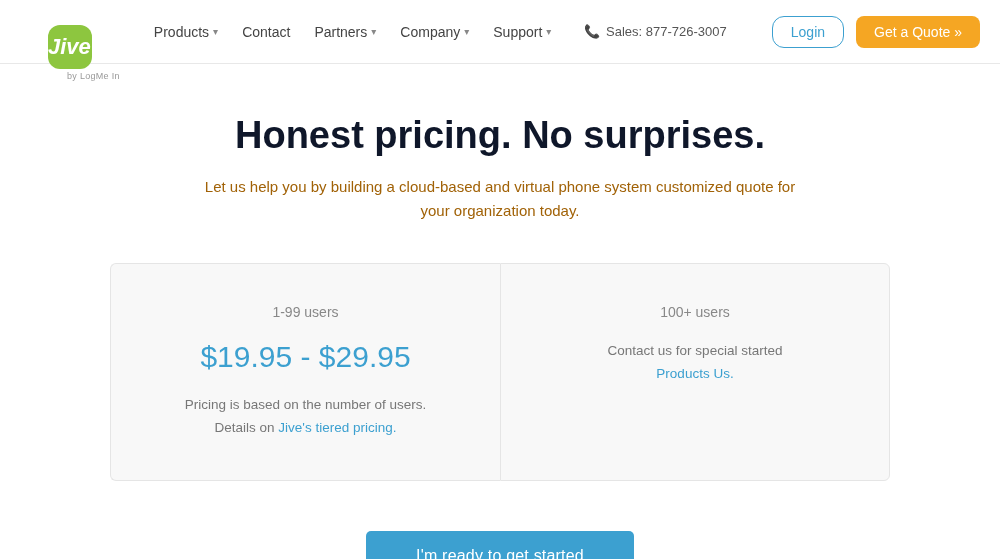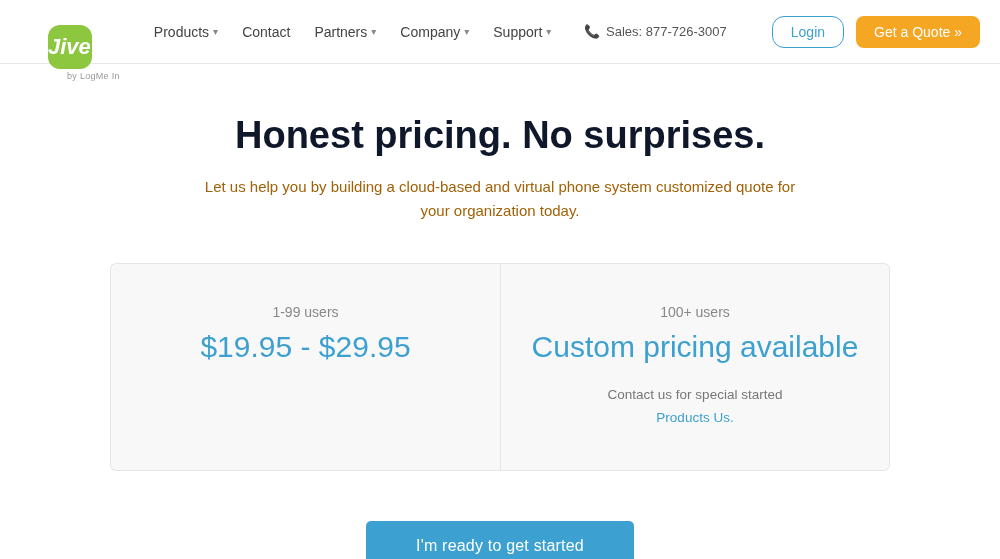--- a/index.html
+++ b/index.html
@@ -137,21 +137,21 @@
     .pricing-card:first-child {
       border-radius: 6px 0 0 6px;
       border-right: none;
     }
     .pricing-card:last-child {
       border-radius: 0 6px 6px 0;
     }
     .user-range {
       font-size: 14px;
       color: #888;
-      margin-bottom: 10px;
+      margin-bottom: 20px;
     }
     .price-display {
       font-size: 30px;
       font-weight: 400;
       color: #3ca0d0;
       margin-bottom: 20px;
       text-align: center;
     }
     .price-desc {
       font-size: 13.5px;
@@ -224,25 +224,28 @@
 
 <main class="main-content">
   <h1 class="hero-title">Honest pricing. No surprises.</h1>
   <p class="hero-subtitle">Let us help you by building a cloud-based and virtual phone system customized quote for your organization today.</p>
 
   <div class="pricing-cards">
 
     <div class="pricing-card">
       <div class="user-range">1-99 users</div>
       <div class="price-display">$19.95 - $29.95</div>
+      <div class="price-desc">
+        <span>Pricing is based on the number of users.</span><br>
+        <span>Details on </span><a class="price-link" href="#">Jive's tiered pricing.</a>
+      </div>
     </div>
 
     <div class="pricing-card">
       <div class="user-range">100+ users</div>
-      <div class="price-display">Custom pricing available</div>
       <div class="price-desc">
         <span>Contact us for special started</span><br>
         <a class="price-link" href="#">Products Us.</a>
       </div>
     </div>
   </div>
 
   <div class="cta-wrap">
     <button class="btn-cta">I'm ready to get started</button>
   </div>

